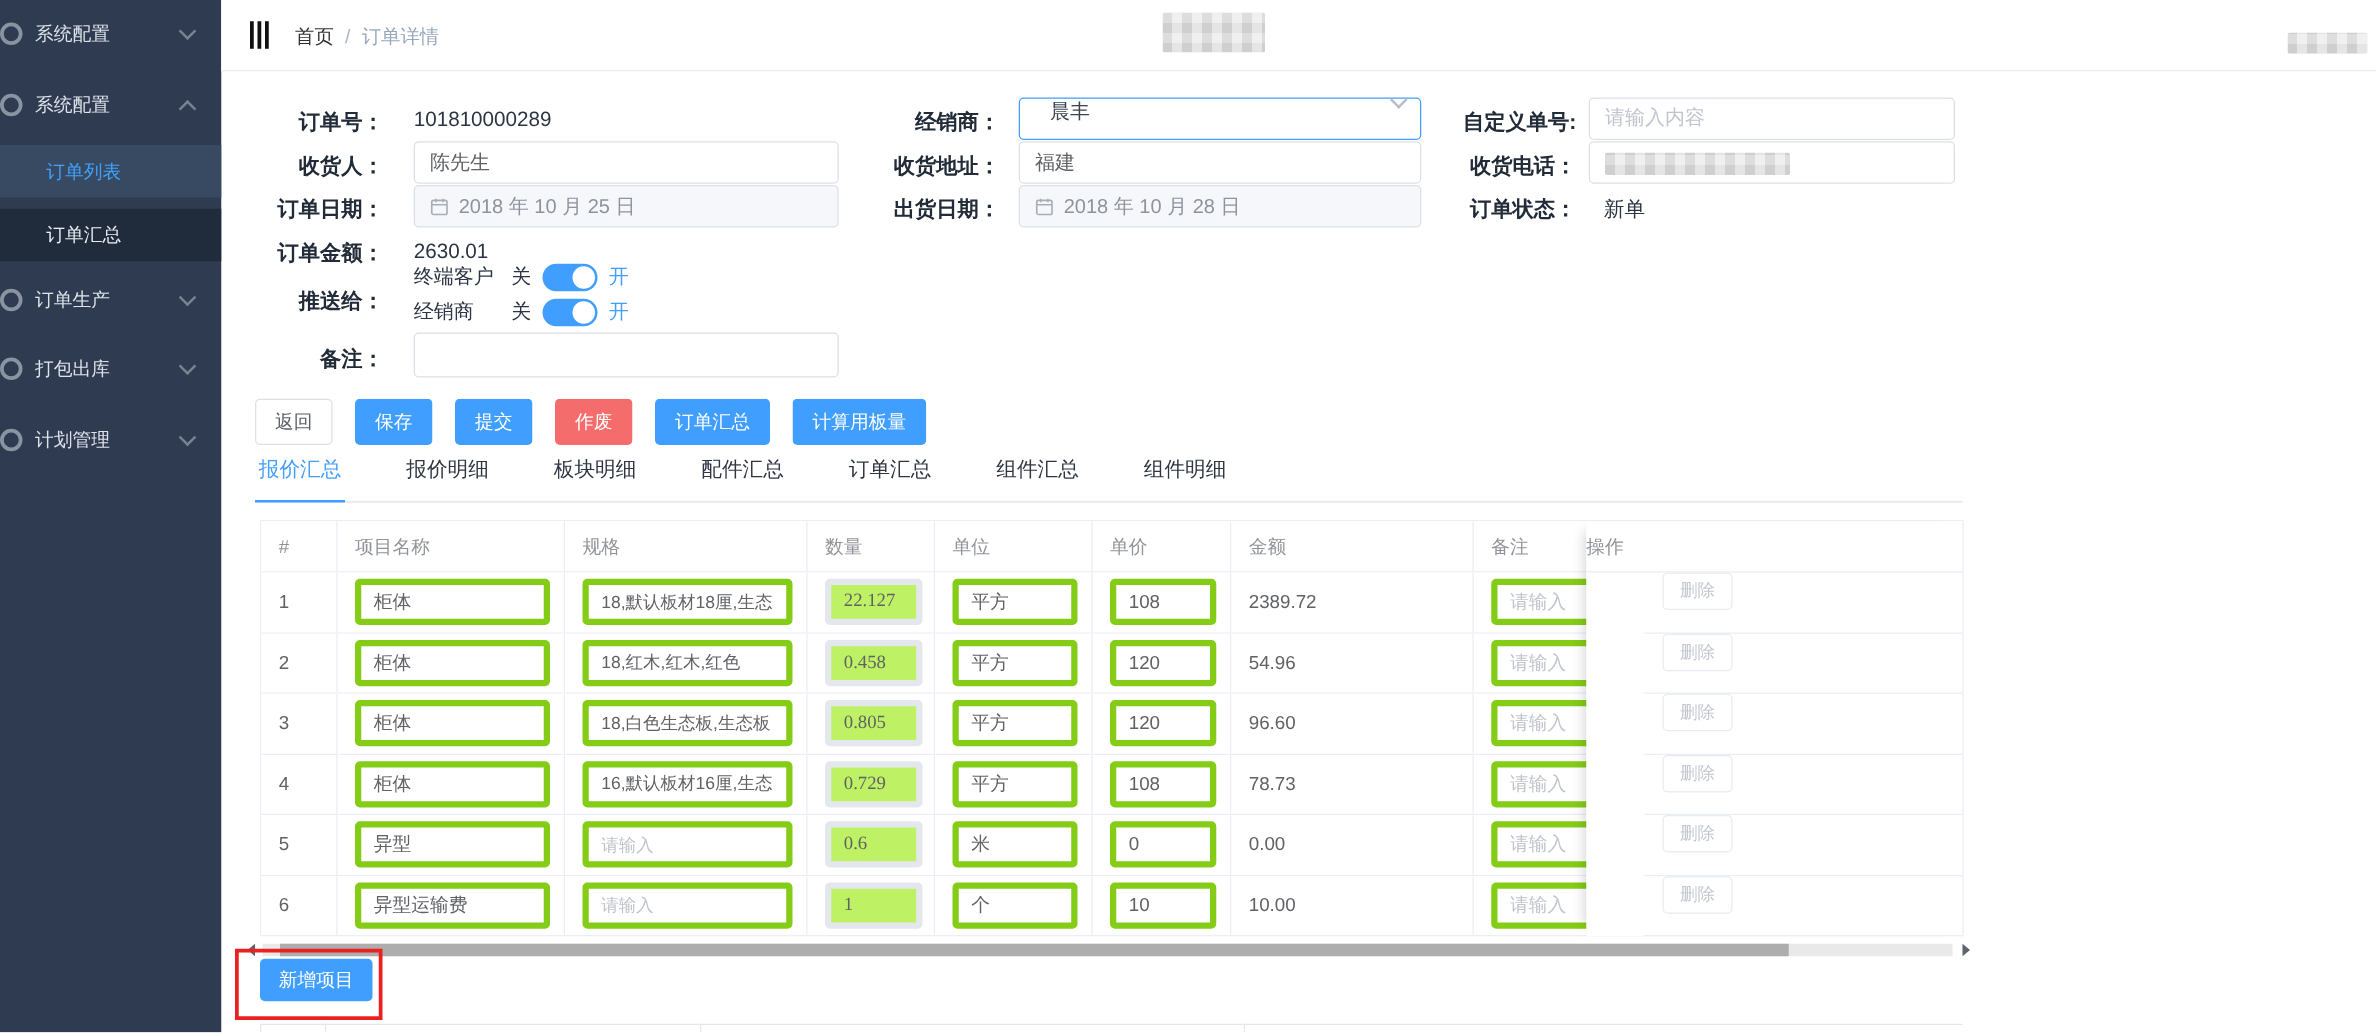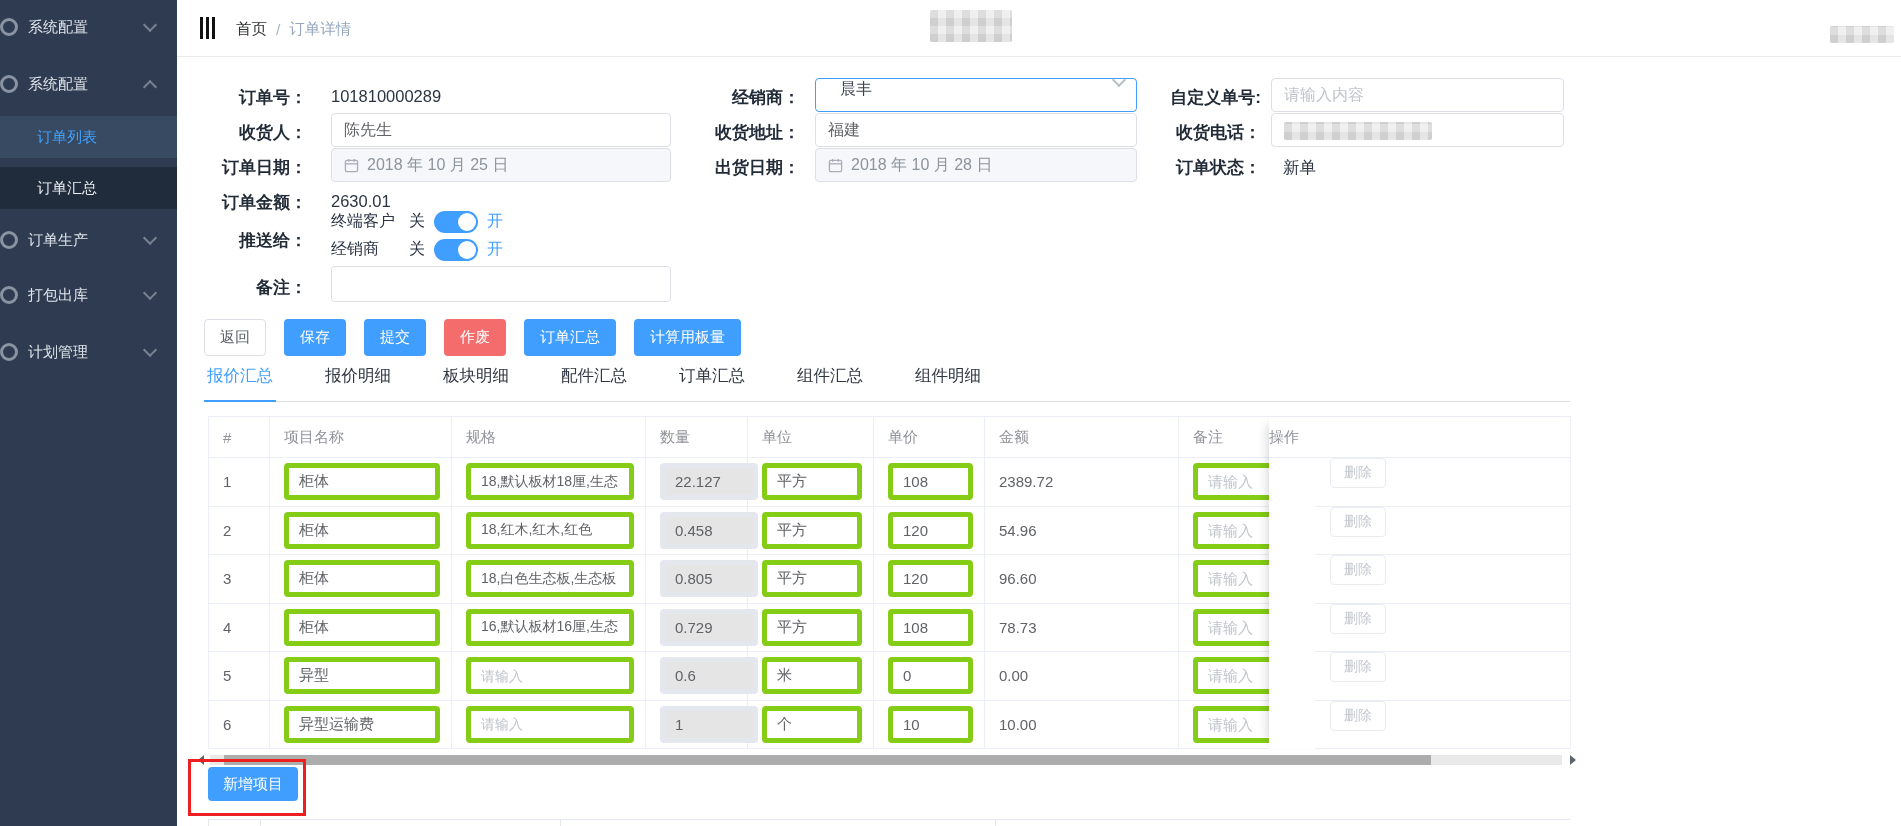--- a/index.html
+++ b/index.html
@@ -71,21 +71,21 @@
          font-size:15px;color:#606266;background:#fff;}
   .trow{display:flex;border-bottom:1px solid #ebeef5;height:47.5px;background:#fff;}
   .thead{height:40px;color:#909399;}
   .cell{border-right:1px solid #ebeef5;display:flex;align-items:center;padding-left:14px;box-sizing:border-box;flex:none;}
   .c0{width:61px;}.c1{width:182px;}.c2{width:194px;}.c3{width:102px;}.c4{width:126px;}.c5{width:111px;}.c6{width:194px;}.c7{width:392px;}
   .cinp{height:37px;border:5px solid #84cc16;border-radius:4px;font-size:15px;color:#606266;padding:0 10px;
         box-sizing:border-box;background:#fff;font-family:inherit;outline:none;}
   .cinp::placeholder{color:#c0c4cc;}
   .w-name{width:156px;}
   .w-spec{width:168px;font-size:14px;}
-  .w-qty{width:98px;background:#e5e5e5;border-color:#e4e7ed;}
+  .w-qty{width:78px;background:#bef264;border-color:#e4e7ed;font-family:Liberation Serif, serif;}
   .w-unit{width:100px;}
   .w-price{width:85px;}
   .w-remark{width:150px;}
   .op-col{position:absolute;left:1060px;top:0;bottom:0;width:302px;background:#fff;box-sizing:border-box;
           border-right:1px solid #ebeef5;box-shadow:-9px 0 10px -8px rgba(0,0,0,.18);}
   .op-head{height:40px;border-bottom:1px solid #ebeef5;display:flex;align-items:center;color:#909399;}
   .op-cell{height:47.5px;border-bottom:1px solid #ebeef5;display:flex;padding-left:15px;margin-left:46px;}
   .del-btn{height:30px;padding:0 13px;border:1px solid #e8ebf0;border-radius:4px;background:#fff;color:#c3c7cf;
            font-size:14px;font-family:inherit;cursor:pointer;}
 

